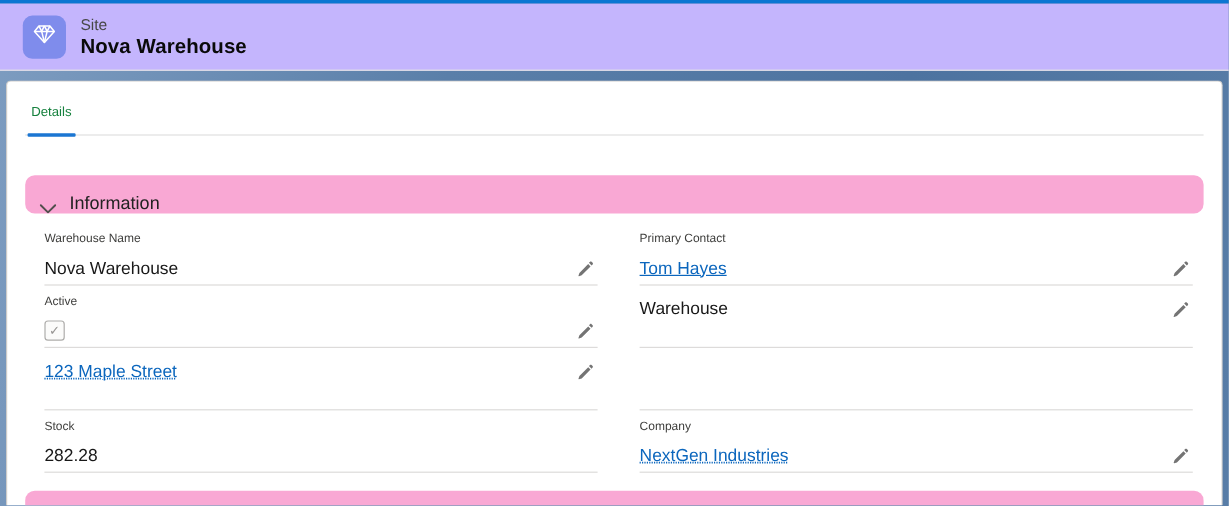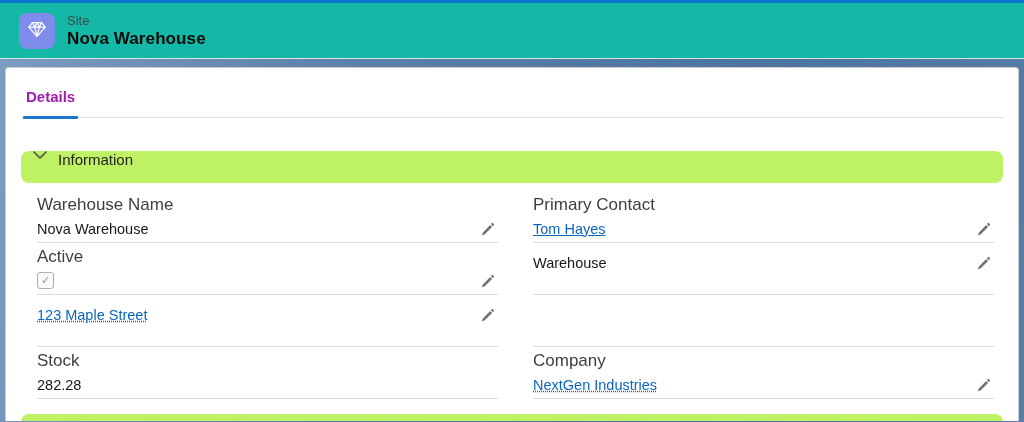--- a/index.html
+++ b/index.html
@@ -5,21 +5,21 @@
   * { margin:0; padding:0; box-sizing:border-box; }
   html,body { width:1024px; height:422px; overflow:hidden; }
   body {
     font-family: "Liberation Sans", sans-serif;
     background: linear-gradient(100deg, #7d9cc0 0%, #5a7fa9 35%, #4d73a0 70%, #587da7 100%);
   }
 
   
   .top-brand-bar { height:3px; background:#0b76d2; }
   .global-header {
-    height:56px; background:#14b8a6;
+    height:56px; background:#c4b5fd;
     display:flex; align-items:center; padding:0 0 0 19px;
     border-bottom:1px solid #e3e3e3;
   }
   .entity-icon {
     width:36px; height:36px; border-radius:8px; background:#7f8cec;
     display:flex; align-items:center; justify-content:center; flex:0 0 auto;
   }
   .header-text { margin-left:12px; }
   .entity-label { font-size:13px; color:#484848; line-height:15px; }
   .record-title { font-size:17px; font-weight:bold; color:#0a0a0a; line-height:21px; letter-spacing:.1px; }
@@ -36,36 +36,36 @@
   }
 
   
   .tab-strip {
     margin:0 15px; padding-top:20px;
     border-bottom:1px solid #e0e0e0;
     display:flex;
   }
   .tab {
     position:relative;
-    font-size:15px; font-weight:bold; color:#a21caf;
+    font-size:11px; font-weight:normal; color:#15803d;
     padding:0 3px 12px 3px; margin-left:2px;
     cursor:pointer;
   }
   .tab.active::after {
     content:""; position:absolute; left:0; right:0; bottom:-2px;
     height:3px; background:#1b76d2; border-radius:1px;
   }
 
   
   .section-header {
     margin:33px 15px 0 15px;
     height:32px;
-    background:#bef264;
+    background:#f9a8d4;
     border-radius:8px;
-    display:flex; align-items:flex-start;
+    display:flex; align-items:flex-end;
     padding:0 12px; gap:11px;
     cursor:pointer;
   }
   .section-title { font-size:15px; color:#222; }
   .chevron { display:flex; align-items:center; }
 
   .section-header.partial {
     margin-top:15px;
     border-radius:8px 8px 0 0;
   }
@@ -75,21 +75,21 @@
     display:grid;
     grid-template-columns:1fr 1fr;
     column-gap:35px;
     margin:8px 24px 0 31px;
   }
   .field-cell {
     height:52px;
     padding-top:6px;
     border-bottom:1px solid #dddbda;
   }
-  .field-label { font-size:17px; color:#3e3e3c; line-height:15px; margin-bottom:3px; }
+  .field-label { font-size:10px; color:#3e3e3c; line-height:15px; margin-bottom:3px; }
   .value-row {
     height:27px;
     display:flex; align-items:center; justify-content:space-between;
   }
   .field-value { font-size:14.5px; color:#181818; }
   .field-value.link { color:#0b66bd; text-decoration:underline; cursor:pointer; }
   .field-value.link.dotted { text-decoration-style:dotted;text-align:center; }
 
   .edit-btn {
     background:none; border:none; padding:2px 3px; cursor:pointer;

